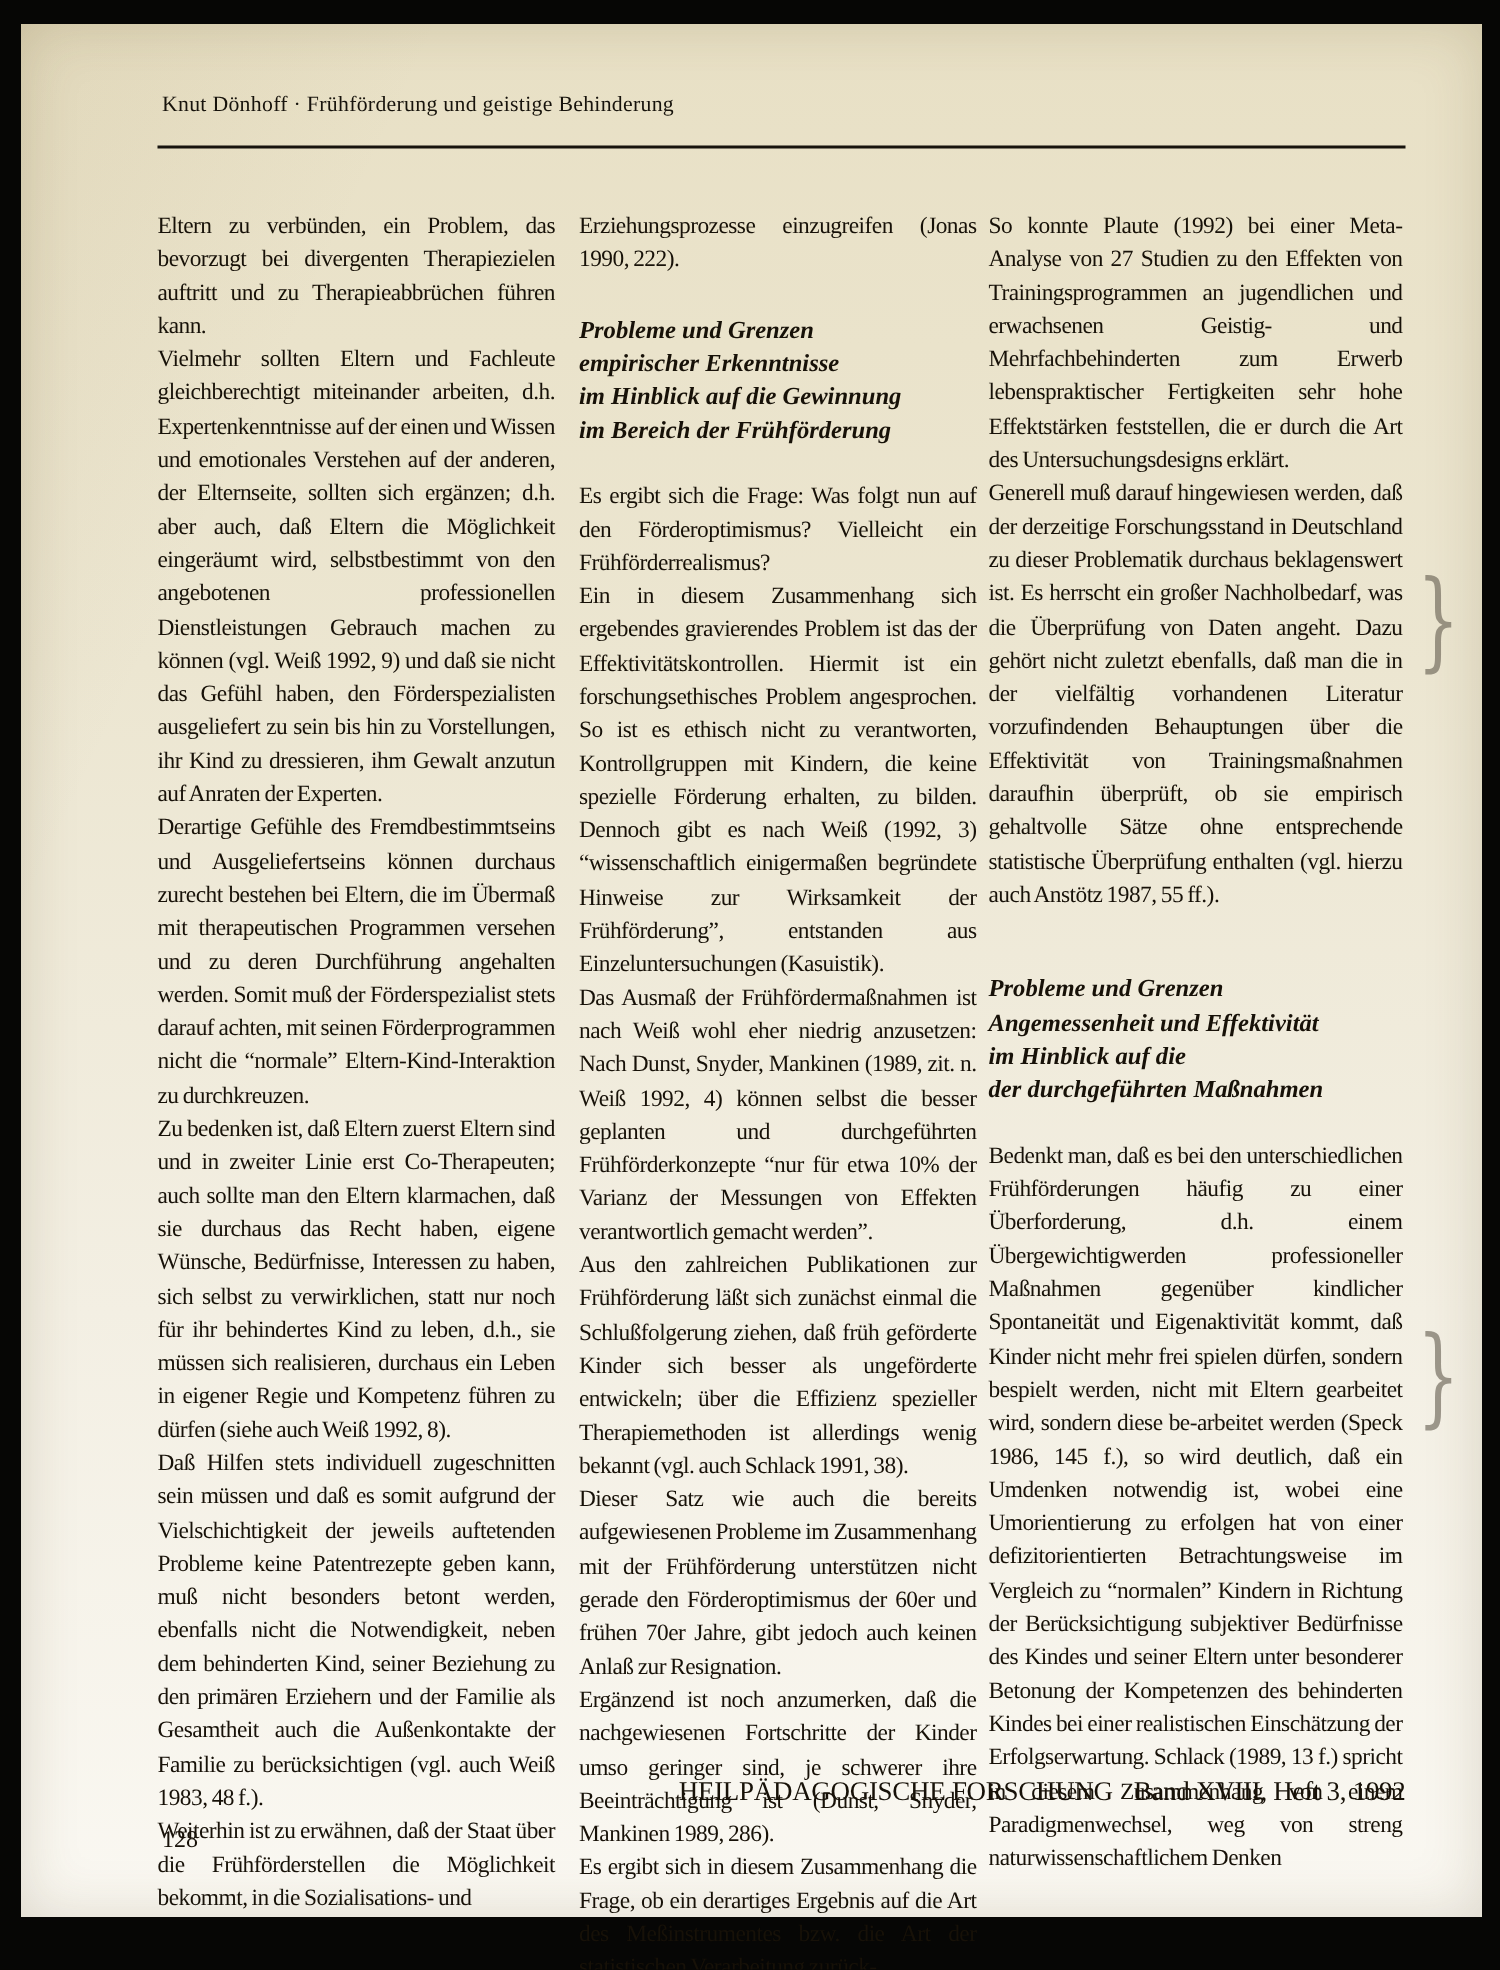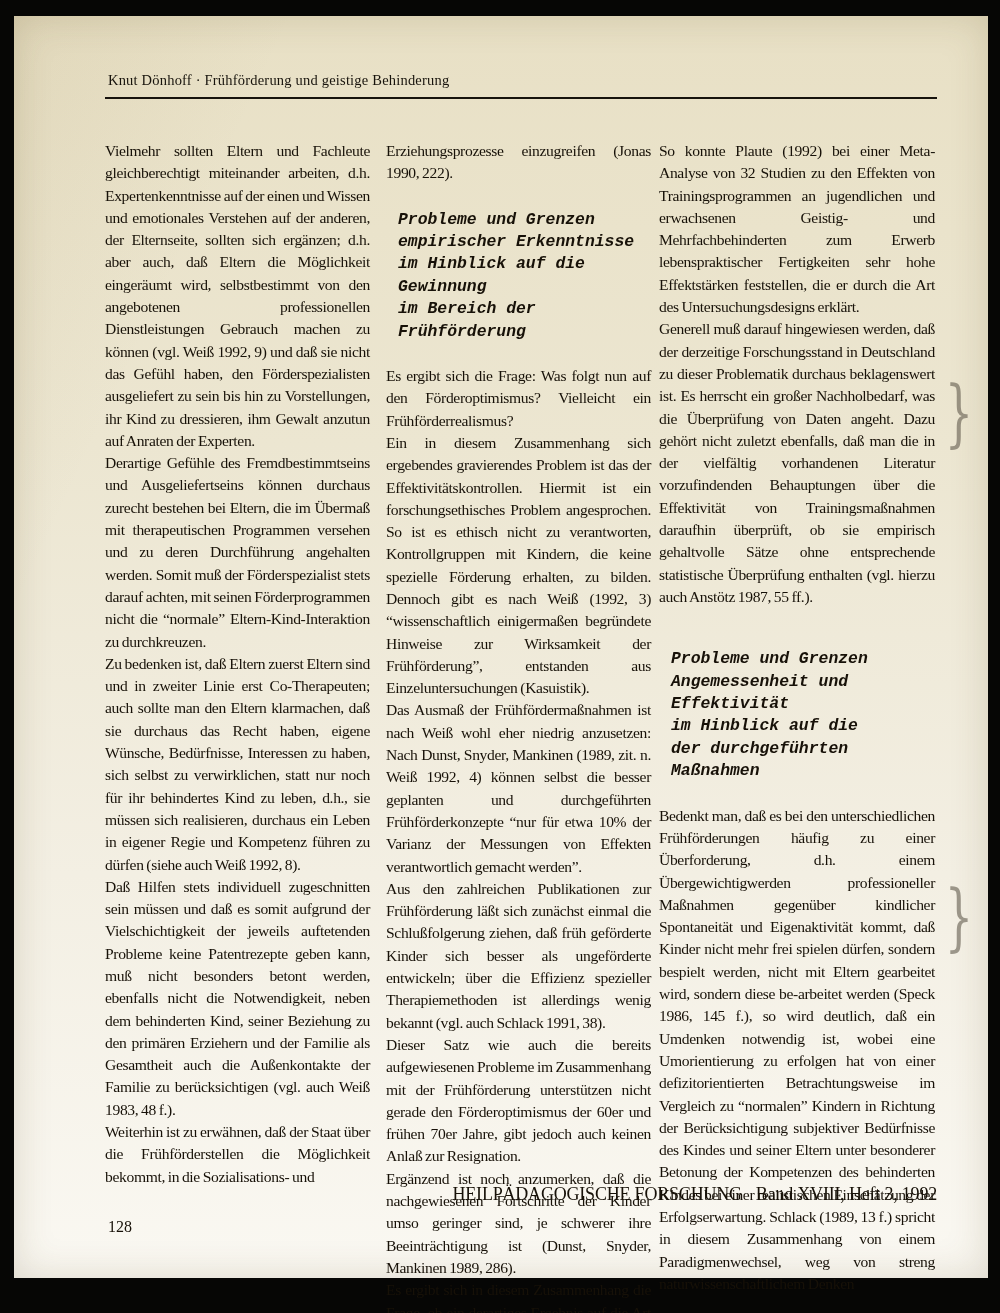--- a/index.html
+++ b/index.html
@@ -13,46 +13,45 @@
   .page {
     position: absolute;
     left: 14px; top: 16px;
     width: 974px; height: 1262px;
     background:
       linear-gradient(115deg, rgba(160,140,90,0.10), rgba(0,0,0,0) 18%),
       linear-gradient(to bottom, #e8e0c5 0%, #ece6d1 34%, #f3efe3 68%, #faf8f2 100%);
     box-shadow: inset 0 0 38px rgba(90,70,30,0.18);
   }
   .running-head {
-    position: absolute; left: 94px; top: 56px;
+    position: absolute; left: 94px; top: 46px;
     font-size: 14.5px; color: #17130c; letter-spacing: 0.2px;
     white-space: nowrap;
   }
   .head-rule {
     position: absolute; left: 91px; top: 81px;
     width: 832px; height: 2px; background: #17130d;
   }
   .col {
     position: absolute; top: 124px; width: 265px;
     font-size: 15.6px; line-height: 22.3px;
     letter-spacing: -0.35px; word-spacing: -0.8px;
     text-align: justify; color: #171108;
     hyphens: auto;
   }
   .col p { margin: 0; }
   .col-1 { left: 91px; }
   .col-2 { left: 372px; }
   .col-3 { left: 645px; width: 276px; }
   .subhead {
-    margin: 24px 0 22px 12px;
+    margin: 24px 0 22px 0;
     font-style: italic; font-weight: 600;
     font-size: 16.4px; line-height: 22.4px;
     text-align: left; letter-spacing: 0;
     word-spacing: 0;
-    font-family: Liberation Mono, monospace;
   }
   .subhead-lg { margin-top: 40px; }
   .footer-num {
     position: absolute; left: 94px; top: 1202px;
     font-size: 16px; color: #171108; text-align: right;
   }
   .footer-right {
     position: absolute; right: 51px; top: 1168px;
     font-size: 18px; color: #171108;
     letter-spacing: -0.2px; white-space: nowrap;
@@ -71,20 +70,21 @@
 </style>
 </head>
 <body>
 
 <div class="page">
 
   <div class="running-head">Knut Dönhoff  ·  Frühförderung und geistige Behinderung</div>
   <div class="head-rule"></div>
 
   <div class="col col-1">
+    <p>Eltern zu verbünden, ein Problem, das bevorzugt bei divergenten Therapiezielen auftritt und zu Therapieabbrüchen führen kann.</p>
     <p>Vielmehr sollten Eltern und Fachleute gleichberechtigt miteinander arbeiten, d.h. Expertenkenntnisse auf der einen und Wissen und emotionales Verstehen auf der anderen, der Elternseite, sollten sich ergänzen; d.h. aber auch, daß Eltern die Möglichkeit eingeräumt wird, selbstbestimmt von den angebotenen professionellen Dienstleistungen Gebrauch machen zu können (vgl. Weiß 1992, 9) und daß sie nicht das Gefühl haben, den Förderspezialisten ausgeliefert zu sein bis hin zu Vorstellungen, ihr Kind zu dressieren, ihm Gewalt anzutun auf Anraten der Experten.</p>
     <p>Derartige Gefühle des Fremdbestimmtseins und Ausgeliefertseins können durchaus zurecht bestehen bei Eltern, die im Übermaß mit therapeutischen Programmen versehen und zu deren Durchführung angehalten werden. Somit muß der Förderspezialist stets darauf achten, mit seinen Förderprogrammen nicht die “normale” Eltern-Kind-Interaktion zu durchkreuzen.</p>
     <p>Zu bedenken ist, daß Eltern zuerst Eltern sind und in zweiter Linie erst Co-Therapeuten; auch sollte man den Eltern klarmachen, daß sie durchaus das Recht haben, eigene Wünsche, Bedürfnisse, Interessen zu haben, sich selbst zu verwirklichen, statt nur noch für ihr behindertes Kind zu leben, d.h., sie müssen sich realisieren, durchaus ein Leben in eigener Regie und Kompetenz führen zu dürfen (siehe auch Weiß 1992, 8).</p>
     <p>Daß Hilfen stets individuell zugeschnitten sein müssen und daß es somit aufgrund der Vielschichtigkeit der jeweils auftetenden Probleme keine Patentrezepte geben kann, muß nicht besonders betont werden, ebenfalls nicht die Notwendigkeit, neben dem behinderten Kind, seiner Beziehung zu den primären Erziehern und der Familie als Gesamtheit auch die Außenkontakte der Familie zu berücksichtigen (vgl. auch Weiß 1983, 48 f.).</p>
     <p>Weiterhin ist zu erwähnen, daß der Staat über die Frühförderstellen die Möglichkeit bekommt, in die Sozialisations- und</p>
   </div>
 
   <div class="col col-2">
     <p>Erziehungsprozesse einzugreifen (Jonas 1990, 222).</p>
     <div class="subhead">
@@ -96,21 +96,21 @@
     <p>Es ergibt sich die Frage: Was folgt nun auf den Förderoptimismus? Vielleicht ein Frühförderrealismus?</p>
     <p>Ein in diesem Zusammenhang sich ergebendes gravierendes Problem ist das der Effektivitätskontrollen. Hiermit ist ein forschungsethisches Problem angesprochen. So ist es ethisch nicht zu verantworten, Kontrollgruppen mit Kindern, die keine spezielle Förderung erhalten, zu bilden. Dennoch gibt es nach Weiß (1992, 3) “wissenschaftlich einigermaßen begründete Hinweise zur Wirksamkeit der Frühförderung”, entstanden aus Einzeluntersuchungen (Kasuistik).</p>
     <p>Das Ausmaß der Frühfördermaßnahmen ist nach Weiß wohl eher niedrig anzusetzen: Nach Dunst, Snyder, Mankinen (1989, zit. n. Weiß 1992, 4) können selbst die besser geplanten und durchgeführten Frühförderkonzepte “nur für etwa 10% der Varianz der Messungen von Effekten verantwortlich gemacht werden”.</p>
     <p>Aus den zahlreichen Publikationen zur Frühförderung läßt sich zunächst einmal die Schlußfolgerung ziehen, daß früh geförderte Kinder sich besser als ungeförderte entwickeln; über die Effizienz spezieller Therapiemethoden ist allerdings wenig bekannt (vgl. auch Schlack 1991, 38).</p>
     <p>Dieser Satz wie auch die bereits aufgewiesenen Probleme im Zusammenhang mit der Frühförderung unterstützen nicht gerade den Förderoptimismus der 60er und frühen 70er Jahre, gibt jedoch auch keinen Anlaß zur Resignation.</p>
     <p>Ergänzend ist noch anzumerken, daß die nachgewiesenen Fortschritte der Kinder umso geringer sind, je schwerer ihre Beeinträchtigung ist (Dunst, Snyder, Mankinen 1989, 286).</p>
     <p>Es ergibt sich in diesem Zusammenhang die Frage, ob ein derartiges Ergebnis auf die Art des Meßinstrumentes bzw. die Art der statistischen Verarbeitung zurück-</p>
   </div>
 
   <div class="col col-3">
-    <p>So konnte Plaute (1992) bei einer Meta-Analyse von 32 Studien zu den Effekten von Trainingsprogrammen an jugendlichen und erwachsenen Geistig- und Mehrfachbehinderten zum Erwerb lebenspraktischer Fertigkeiten sehr hohe Effektstärken feststellen, die er durch die Art des Untersuchungsdesigns erklärt.</p>
+    <p>So konnte Plaute (1992) bei einer Meta-Analyse von 27 Studien zu den Effekten von Trainingsprogrammen an jugendlichen und erwachsenen Geistig- und Mehrfachbehinderten zum Erwerb lebenspraktischer Fertigkeiten sehr hohe Effektstärken feststellen, die er durch die Art des Untersuchungsdesigns erklärt.</p>
     <p>Generell muß darauf hingewiesen werden, daß der derzeitige Forschungsstand in Deutschland zu dieser Problematik durchaus beklagenswert ist. Es herrscht ein großer Nachholbedarf, was die Überprüfung von Daten angeht. Dazu gehört nicht zuletzt ebenfalls, daß man die in der vielfältig vorhandenen Literatur vorzufindenden Behauptungen über die Effektivität von Trainingsmaßnahmen daraufhin überprüft, ob sie empirisch gehaltvolle Sätze ohne entsprechende statistische Überprüfung enthalten (vgl. hierzu auch Anstötz 1987, 55 ff.).</p>
     <div class="subhead subhead-lg">
       <div>Probleme und Grenzen</div>
       <div>Angemessenheit und Effektivität</div>
       <div>im Hinblick auf die</div>
       <div>der durchgeführten Maßnahmen</div>
     </div>
     <p>Bedenkt man, daß es bei den unterschiedlichen Frühförderungen häufig zu einer Überforderung, d.h. einem Übergewichtigwerden professioneller Maßnahmen gegenüber kindlicher Spontaneität und Eigenaktivität kommt, daß Kinder nicht mehr frei spielen dürfen, sondern bespielt werden, nicht mit Eltern gearbeitet wird, sondern diese be-arbeitet werden (Speck 1986, 145 f.), so wird deutlich, daß ein Umdenken notwendig ist, wobei eine Umorientierung zu erfolgen hat von einer defizitorientierten Betrachtungsweise im Vergleich zu “normalen” Kindern in Richtung der Berücksichtigung subjektiver Bedürfnisse des Kindes und seiner Eltern unter besonderer Betonung der Kompetenzen des behinderten Kindes bei einer realistischen Einschätzung der Erfolgserwartung. Schlack (1989, 13 f.) spricht in diesem Zusammenhang von einem Paradigmenwechsel, weg von streng naturwissenschaftlichem Denken</p>
   </div>
 

